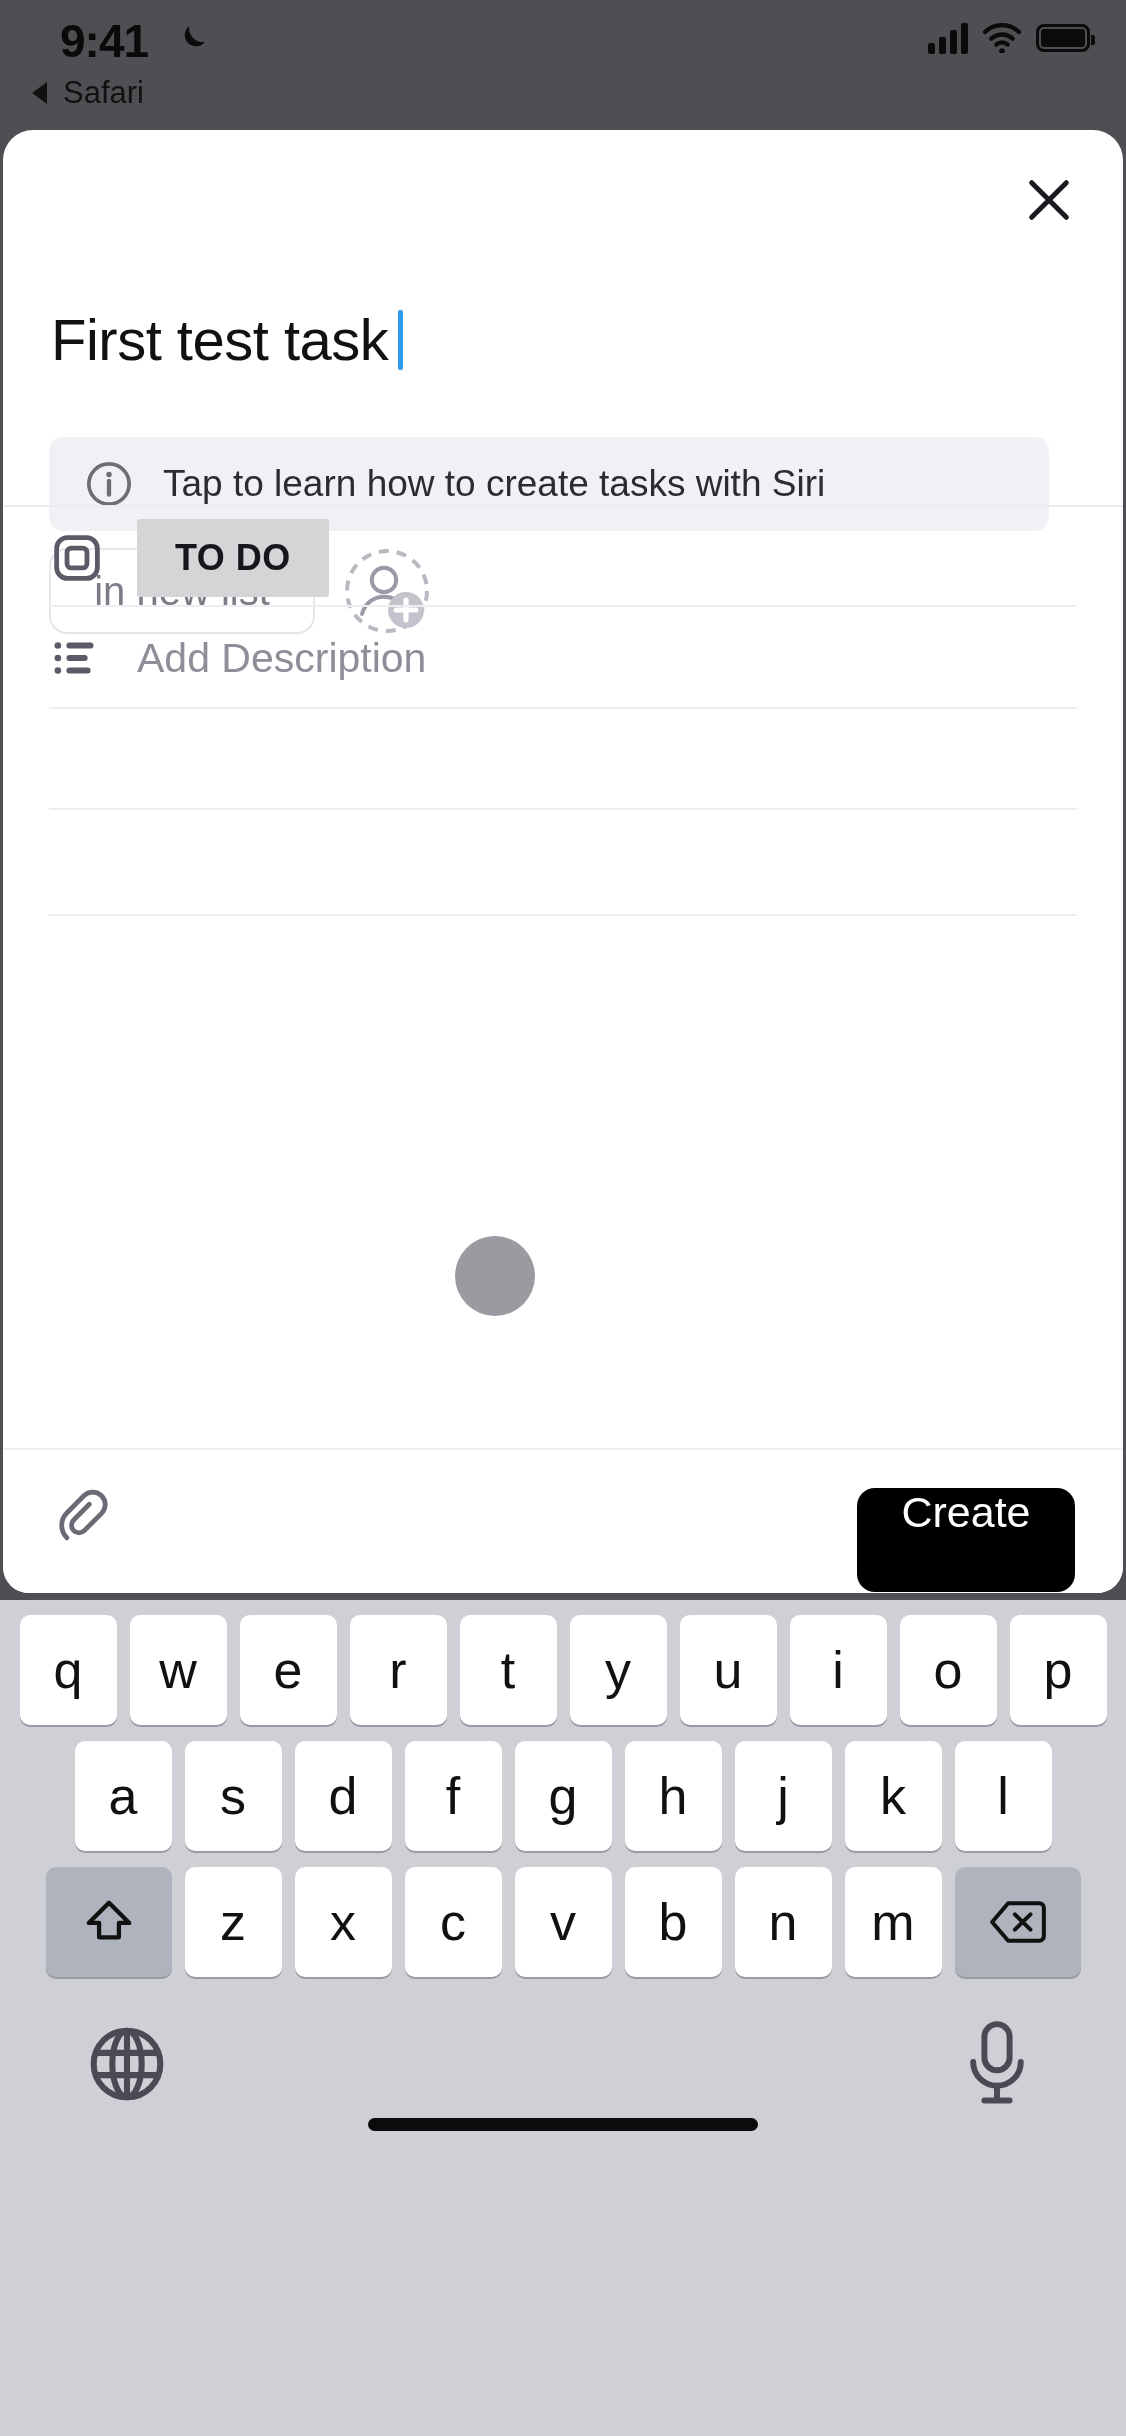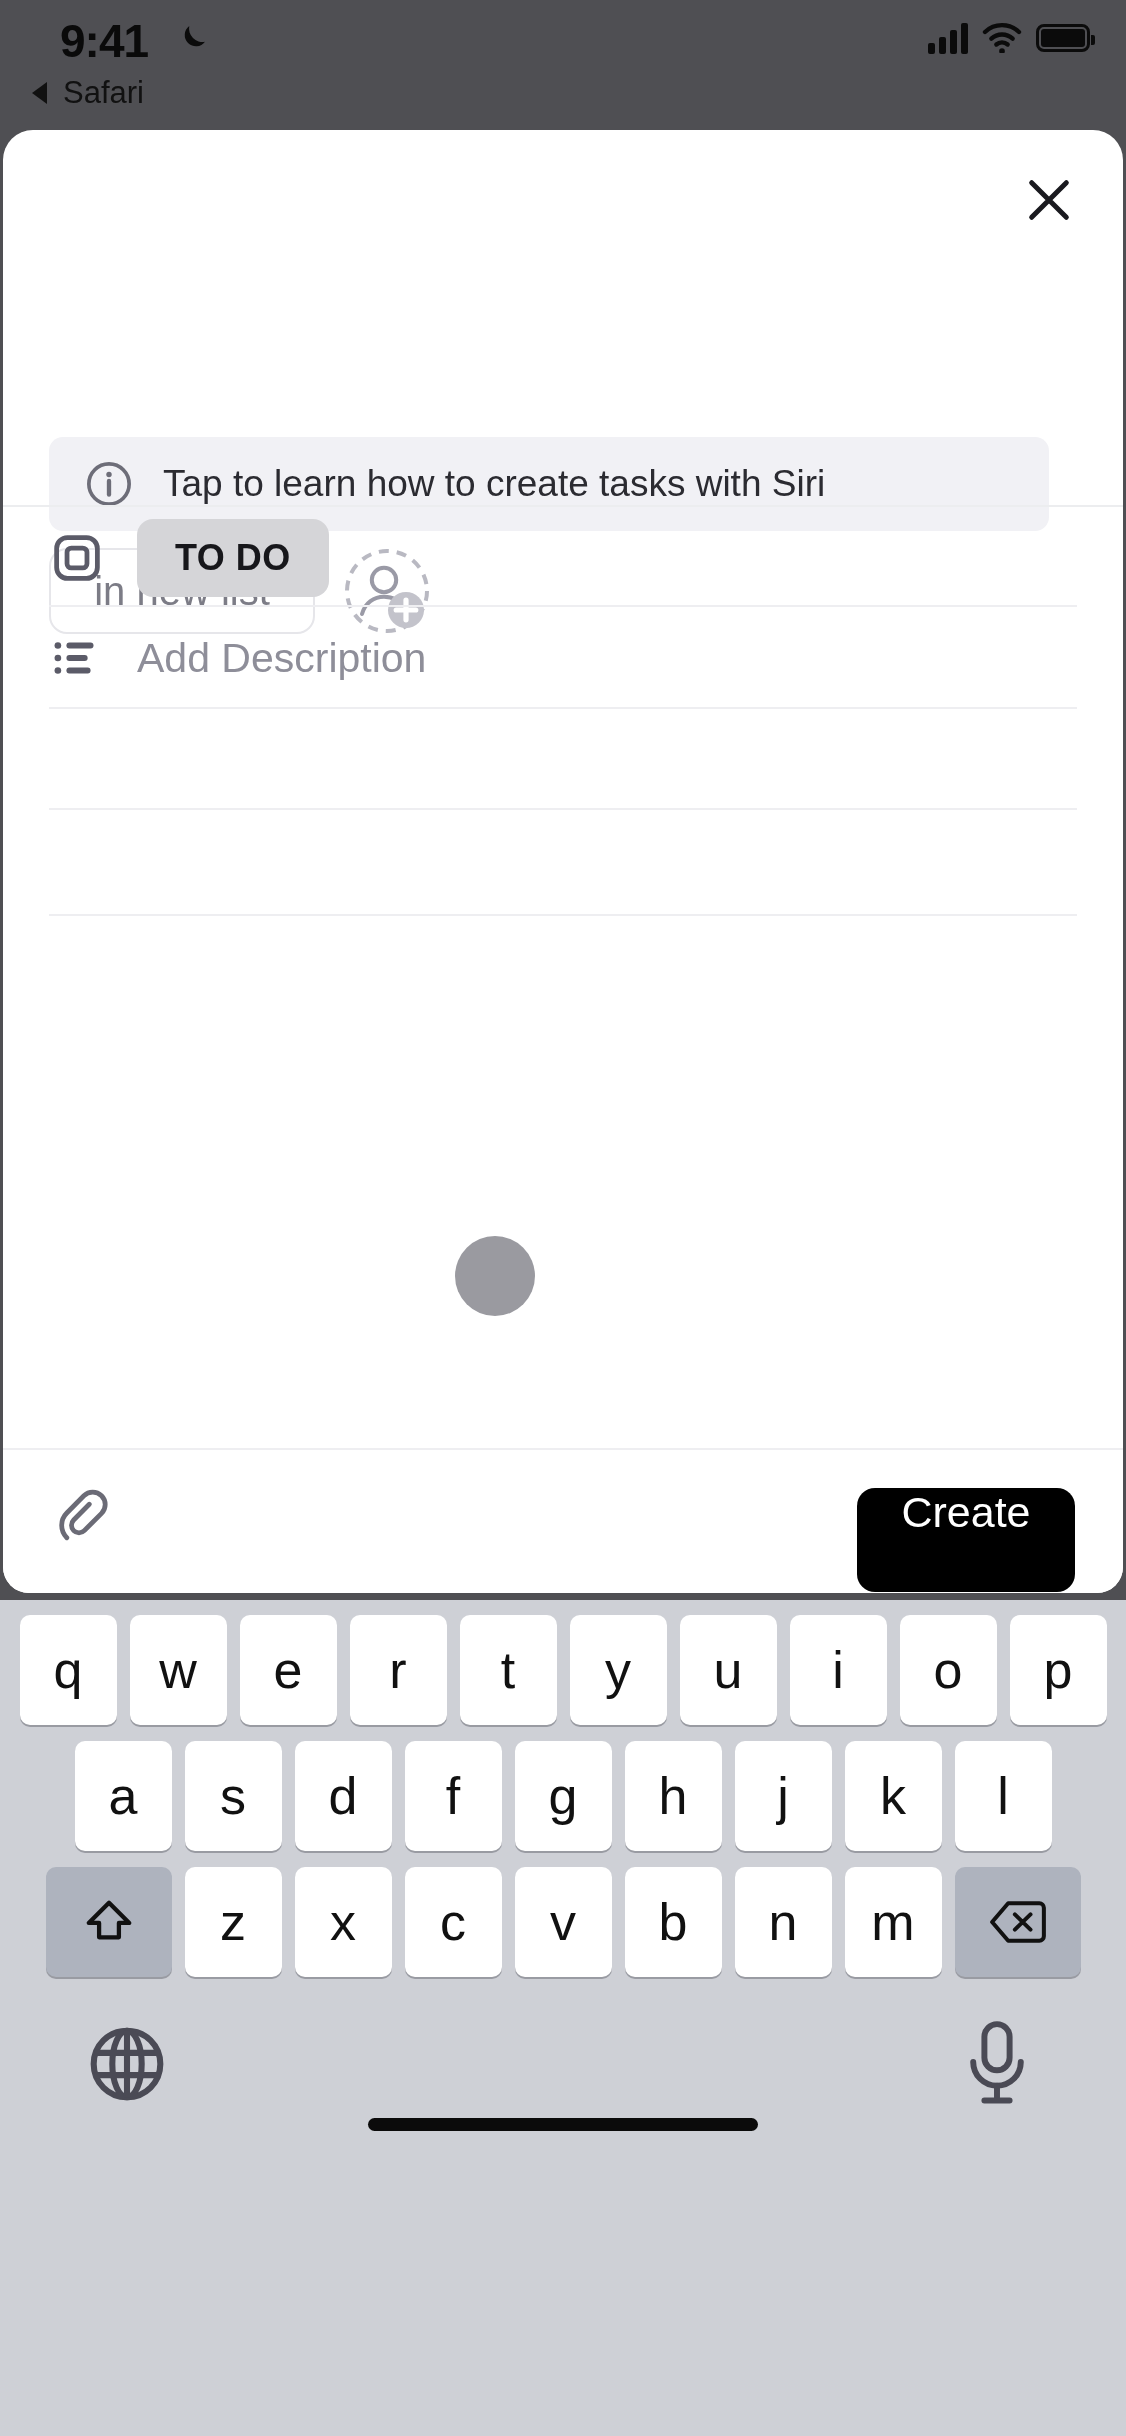--- a/index.html
+++ b/index.html
@@ -102,21 +102,21 @@
     position:absolute; left:0; width:1120px; height:100px;
     display:flex; align-items:center; padding-left:48px;
   }
   .row-icon { width:62px; display:flex; align-items:center; justify-content:flex-start; }
   .row-label { font-size:41px; color:#8e8e99; margin-left:24px; }
   .row-label.faint { color:#b0b0b8; }
   .row-divider {
     position:absolute; left:46px; width:1028px; height:2px; background:#eeeef1;
   }
   .status-pill {
-    margin-left:24px; height:78px; background:#d5d5d8; border-radius:16px;
+    margin-left:24px; height:78px; background:#d5d5d8; border-radius:3px;
     display:flex; align-items:center; padding:8px 38px;
     font-size:36px; font-weight:700; color:#17171b; letter-spacing:0.5px;
     cursor:pointer;
   }
   .touch-dot {
     position:absolute; left:452px; top:1106px; width:80px; height:80px;
     border-radius:50%; background:#9a9aa0;
   }
 
   .bottom-bar {
@@ -199,20 +199,24 @@
 </div>
 
 <div class="sheet">
 
   <div class="close-btn">
     <svg width="52" height="52" viewBox="0 0 24 24">
       <path d="M4 4 L20 20 M20 4 L4 20" stroke="#1a1a1f" stroke-width="2.3" stroke-linecap="round"></path>
     </svg>
   </div>
 
+  <div class="title-row">
+    <span class="title-text">First test task</span>
+    <span class="caret"></span>
+  </div>
 
   <div class="siri-banner">
     <svg width="52" height="52" viewBox="0 0 24 24">
       <circle cx="12" cy="12" r="9.3" stroke="#6d6d78" stroke-width="1.7" fill="none"></circle>
       <circle cx="12" cy="7.6" r="1.25" fill="#6d6d78"></circle>
       <path d="M12 10.6v6.3" stroke="#6d6d78" stroke-width="2" stroke-linecap="round"></path>
     </svg>
     <span class="siri-text">Tap to learn how to create tasks with Siri</span>
   </div>
 

